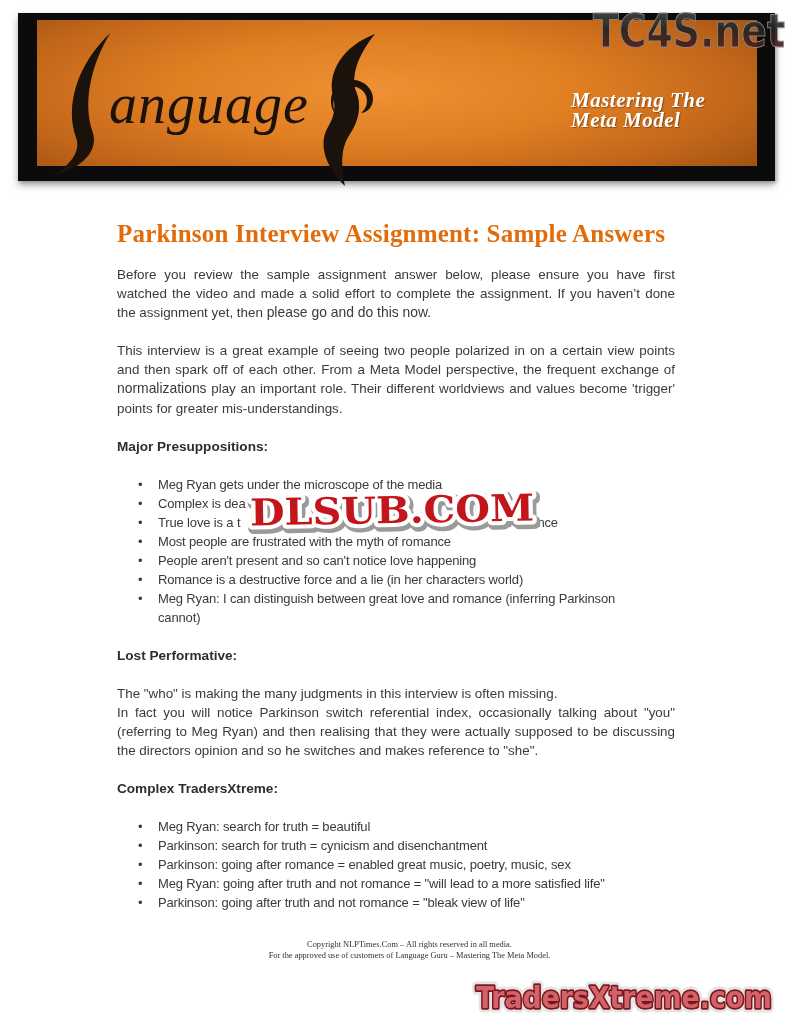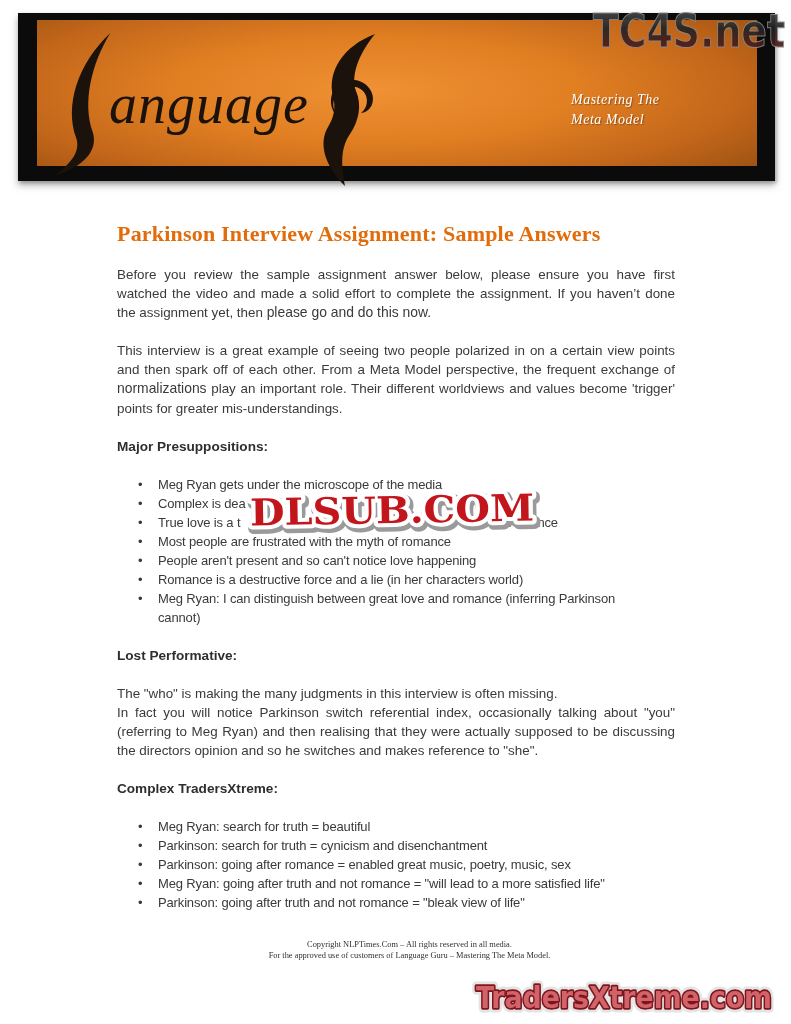--- a/index.html
+++ b/index.html
@@ -18,37 +18,37 @@
     box-shadow:0 4px 7px rgba(90,90,90,.5), 2px 2px 3px rgba(120,120,120,.4);
   }
   .glyph-l { position:absolute; left:14px; top:12px; width:66px; height:146px; }
   .glyph-g { position:absolute; left:268px; top:14px; width:92px; height:152px; }
   .brand-word { position:absolute; color:#1a120b; font-family:"Liberation Serif", serif; font-style:italic; }
   .brand-word1 { left:72px; top:52px; font-size:56px; letter-spacing:1px; }
   .brand-word2 { left:356px; top:24px; font-size:104px; font-weight:600; letter-spacing:-2px; }
   .tagline {
     position:absolute; left:534px; top:70px; width:190px;
     color:#ffffff; font-family:"Liberation Serif", serif;
-    font-style:italic; font-weight:normal; font-size:14px; line-height:20px;
+    font-style:italic; font-weight:bold; font-size:21px; line-height:20px;
     letter-spacing:.5px; text-shadow:1px 1px 1px rgba(60,30,0,.45);
   }
 
   
   .wm-tc4s { position:absolute; left:589px; top:1px; z-index:40; }
   .wm-dlsub { position:absolute; left:237px; top:482px; z-index:30; transform:rotate(-1deg); }
   .wm-traders { position:absolute; left:466px; top:975px; z-index:30; }
 
   
   .content {
     position:absolute; left:117px; top:222px; width:558px;
     color:#3a3a3a; font-size:13.4px; line-height:19.1px; text-align:justify;
   }
   .doc-title {
     font-family:"Liberation Serif", serif; font-weight:bold;
-    font-size:22px; line-height:24px; color:#e26b0a;
+    font-size:25px; line-height:24px; color:#e26b0a;
     text-align:left; margin:0 0 19px 0; letter-spacing:.2px;
   }
   .para { margin:0 0 19px 0; }
   .serif { font-family:Liberation Sans, sans-serif; font-size:13.9px; }
   .sec-heading {
     font-size:13.6px; line-height:19.1px; font-weight:bold; color:#2e2e2e;
     text-align:left; margin:0 0 19px 0;
   }
   ul.bullets { list-style:none; margin:0 0 18px 0; padding:0 0 0 41px; text-align:left; }
   ul.bullets li {

